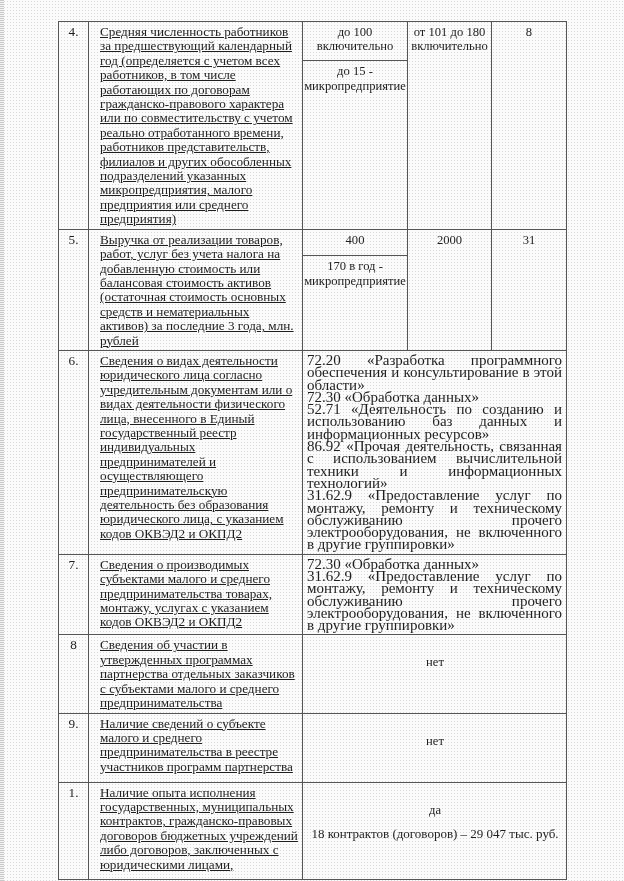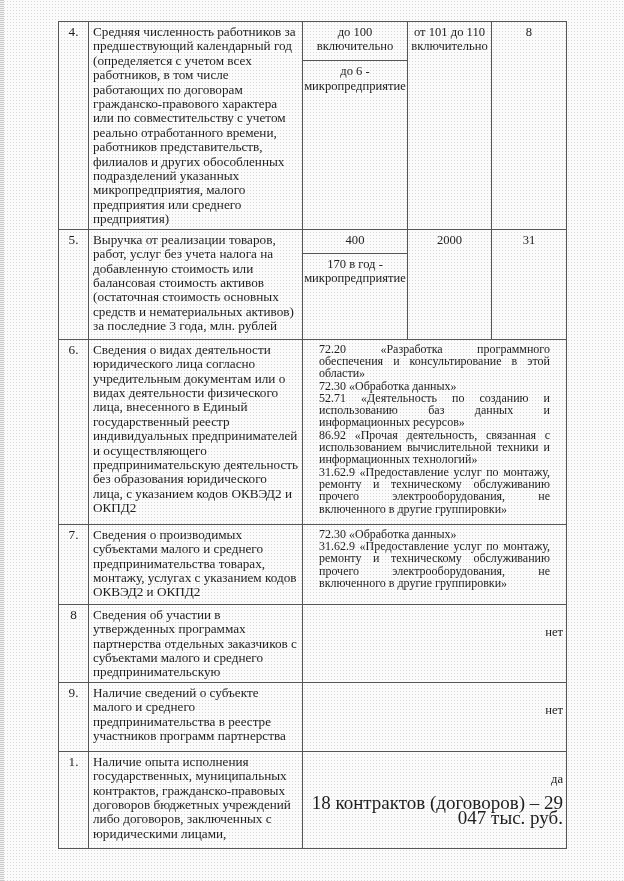--- a/index.html
+++ b/index.html
@@ -23,24 +23,24 @@
     border-collapse: collapse; width: 508px; table-layout: fixed;
   }
   td {
     border: 1px solid #555;
     vertical-align: top;
     font-size: 13.2px;
     line-height: 14.4px;
     padding: 3px 3px 2px 4px;
   }
   td.num { text-align: center; padding-left: 2px; padding-right: 2px; }
-  td.desc { padding-left: 4px; }
+  td.desc { padding-left: 11px; text-decoration: underline; }
   td.val { text-align: center; padding: 3px 1px; font-size: 12.6px; line-height: 14.4px; margin-left: 8px; }
-  td.codes { font-size: 12px; line-height: 12.3px; text-align: justify; padding: 3px 16px; }
-  td.center-val { text-align: right; font-size: 12.6px; padding-top: 20px; }
+  td.codes { font-size: 15px; line-height: 12.3px; text-align: justify; padding: 3px 4px; }
+  td.center-val { text-align: center; font-size: 12.6px; padding-top: 20px; }
   .code-line { display: block; text-align: justify; text-align-last: left; }
   .spacer { display: block; height: 10px; }
 </style>
 </head>
 <body>
 
 <div class="left-edge"></div>
 
 <div class="page">
   <table>
@@ -50,25 +50,25 @@
       <col style="width:105px">
       <col style="width:84px">
       <col style="width:75px">
     </colgroup>
 
     <tbody>
         <tr style="height:38px">
       <td class="num" rowspan="2">4.</td>
       <td class="desc" rowspan="2">Средняя численность работников за предшествующий календарный год (определяется с учетом всех работников, в том числе работающих по договорам гражданско-правового характера или по совместительству с учетом реально отработанного времени, работников представительств, филиалов и других обособленных подразделений указанных микропредприятия, малого предприятия или среднего предприятия)</td>
       <td class="val">до 100 включительно</td>
-      <td class="val" rowspan="2">от 101 до 110 включительно</td>
+      <td class="val" rowspan="2">от 101 до 180 включительно</td>
       <td class="val" rowspan="2">8</td>
     </tr>
     <tr style="height:163px">
-      <td class="val">до 6 - микропредприятие</td>
+      <td class="val">до 15 - микропредприятие</td>
     </tr>
 
     <tr style="height:24px">
       <td class="num" rowspan="2">5.</td>
       <td class="desc" rowspan="2">Выручка от реализации товаров, работ, услуг без учета налога на добавленную стоимость или балансовая стоимость активов (остаточная стоимость основных средств и нематериальных активов) за последние 3 года, млн. рублей</td>
       <td class="val">400</td>
       <td class="val" rowspan="2">2000</td>
       <td class="val" rowspan="2">31</td>
     </tr>
     <tr style="height:86px">
@@ -91,34 +91,34 @@
       <td class="num">7.</td>
       <td class="desc">Сведения о производимых субъектами малого и среднего предпринимательства товарах, монтажу, услугах с указанием кодов ОКВЭД2 и ОКПД2</td>
       <td class="codes" colspan="3">
         <span class="code-line">72.30 «Обработка данных»</span>
         <span class="code-line">31.62.9 «Предоставление услуг по монтажу, ремонту и техническому обслуживанию прочего электрооборудования, не включенного в другие группировки»</span>
       </td>
     </tr>
 
     <tr style="height:68px">
       <td class="num">8</td>
-      <td class="desc">Сведения об участии в утвержденных программах партнерства отдельных заказчиков с субъектами малого и среднего предпринимательскую</td>
+      <td class="desc">Сведения об участии в утвержденных программах партнерства отдельных заказчиков с субъектами малого и среднего предпринимательства</td>
       <td class="center-val" colspan="3">нет</td>
     </tr>
 
     <tr style="height:69px">
       <td class="num">9.</td>
       <td class="desc">Наличие сведений о субъекте малого и среднего предпринимательства в реестре участников программ партнерства</td>
       <td class="center-val" colspan="3">нет</td>
     </tr>
 
     <tr style="height:97px">
       <td class="num">1.</td>
       <td class="desc">Наличие опыта исполнения государственных, муниципальных контрактов, гражданско-правовых договоров бюджетных учреждений либо договоров, заключенных с юридическими лицами,</td>
       <td class="center-val" colspan="3">
         <span>да</span>
         <span class="spacer"></span>
-        <span style="display:block; font-size:19px;">18 контрактов (договоров) – 29 047 тыс. руб.</span>
+        <span style="display:block; font-size:13px;">18 контрактов (договоров) – 29 047 тыс. руб.</span>
       </td>
     </tr>
   </tbody>
     </table>
 </div>
 
 </body></html>

